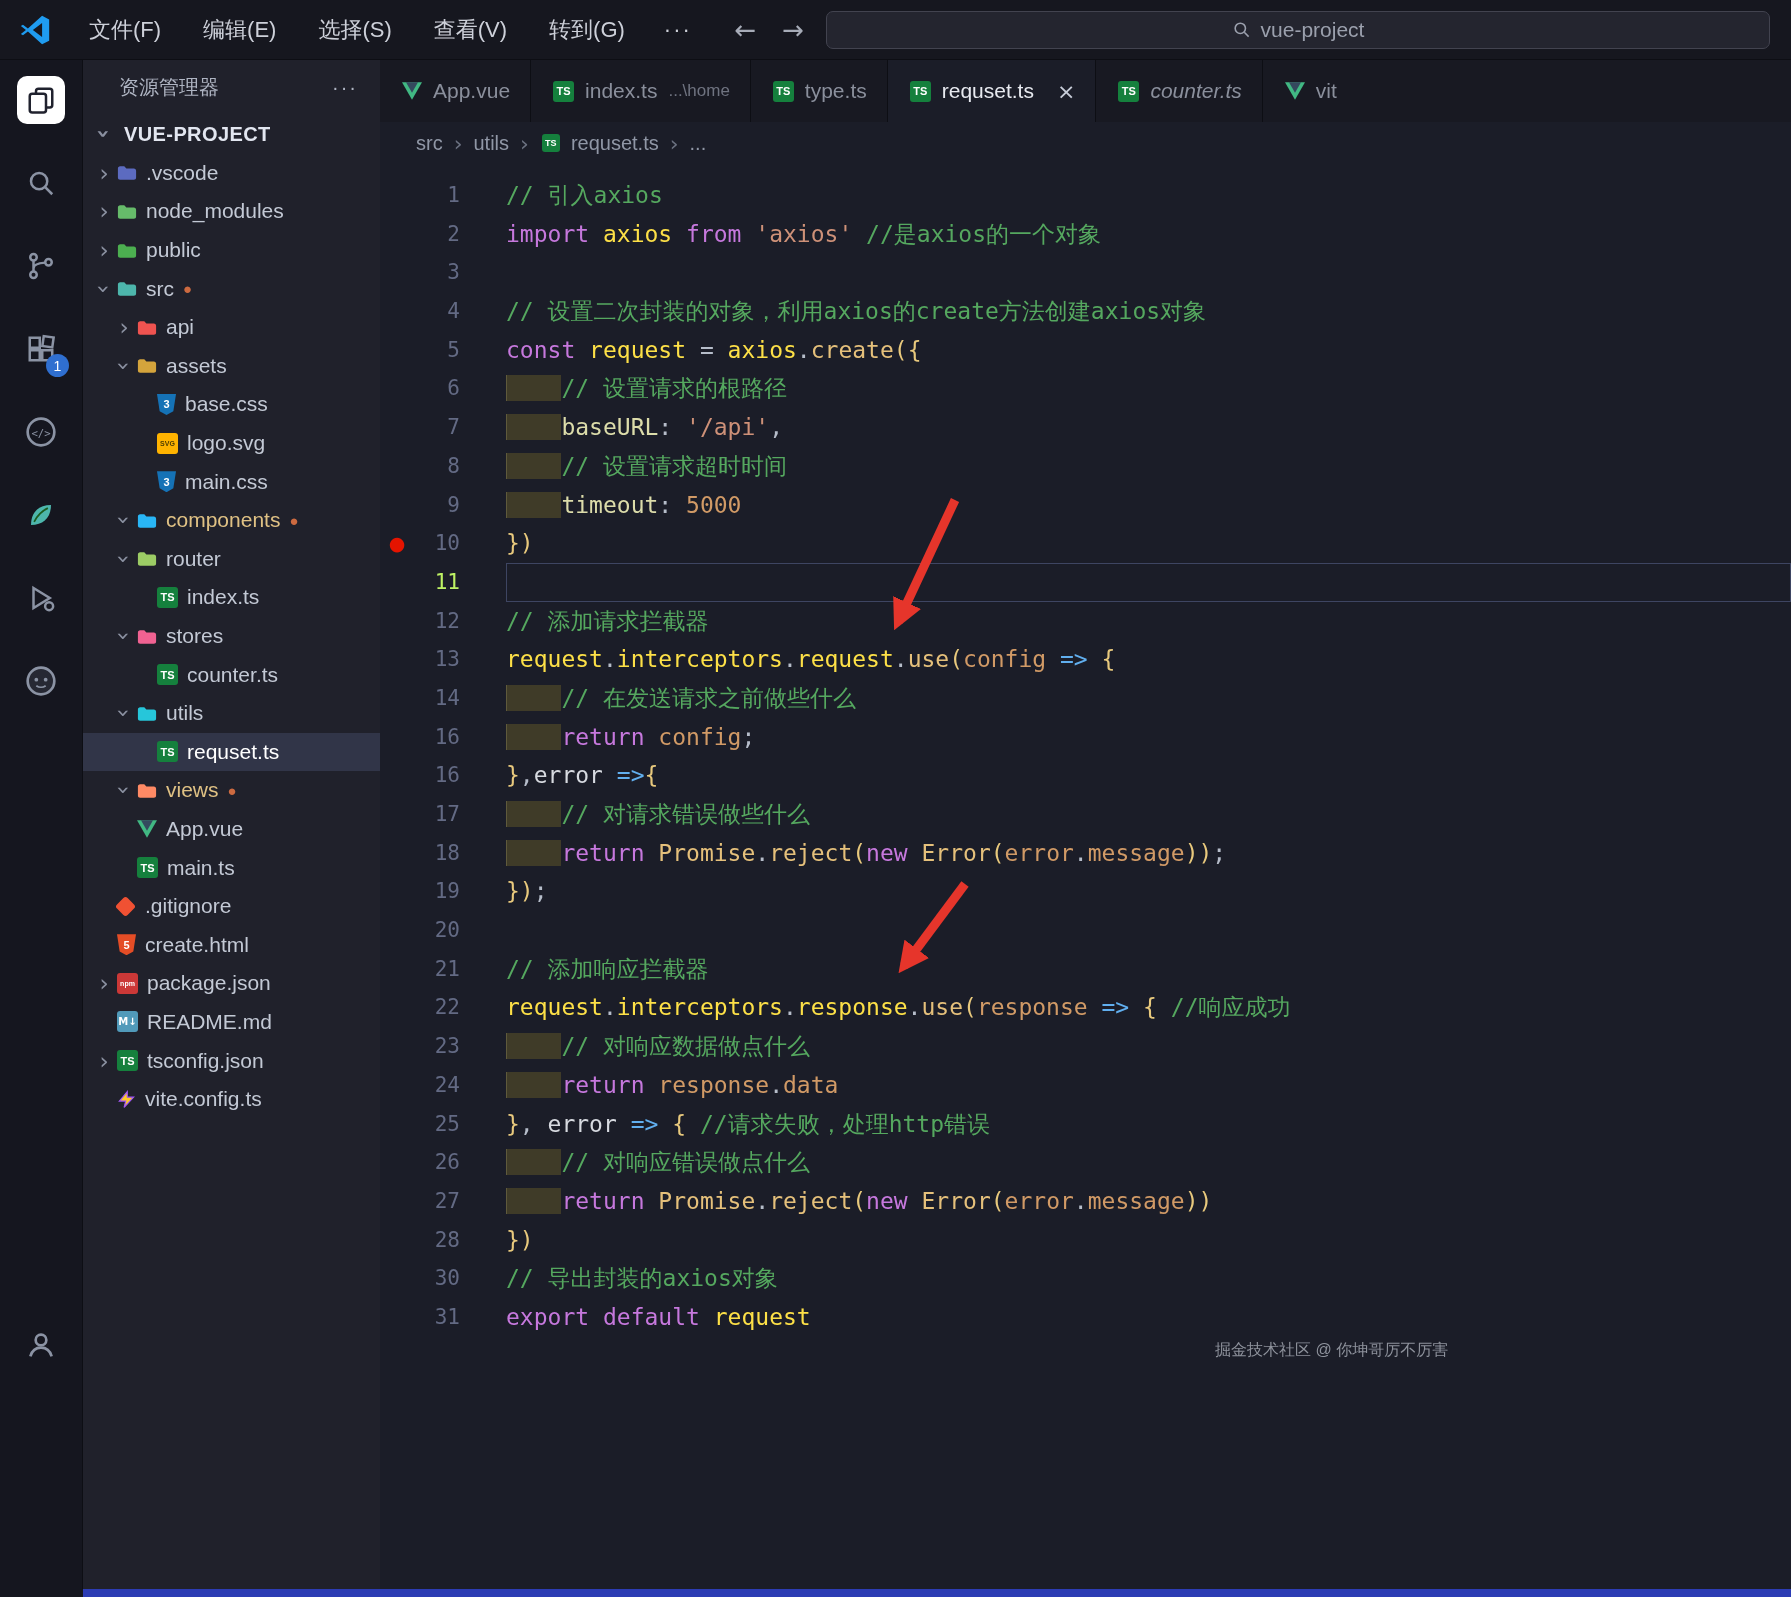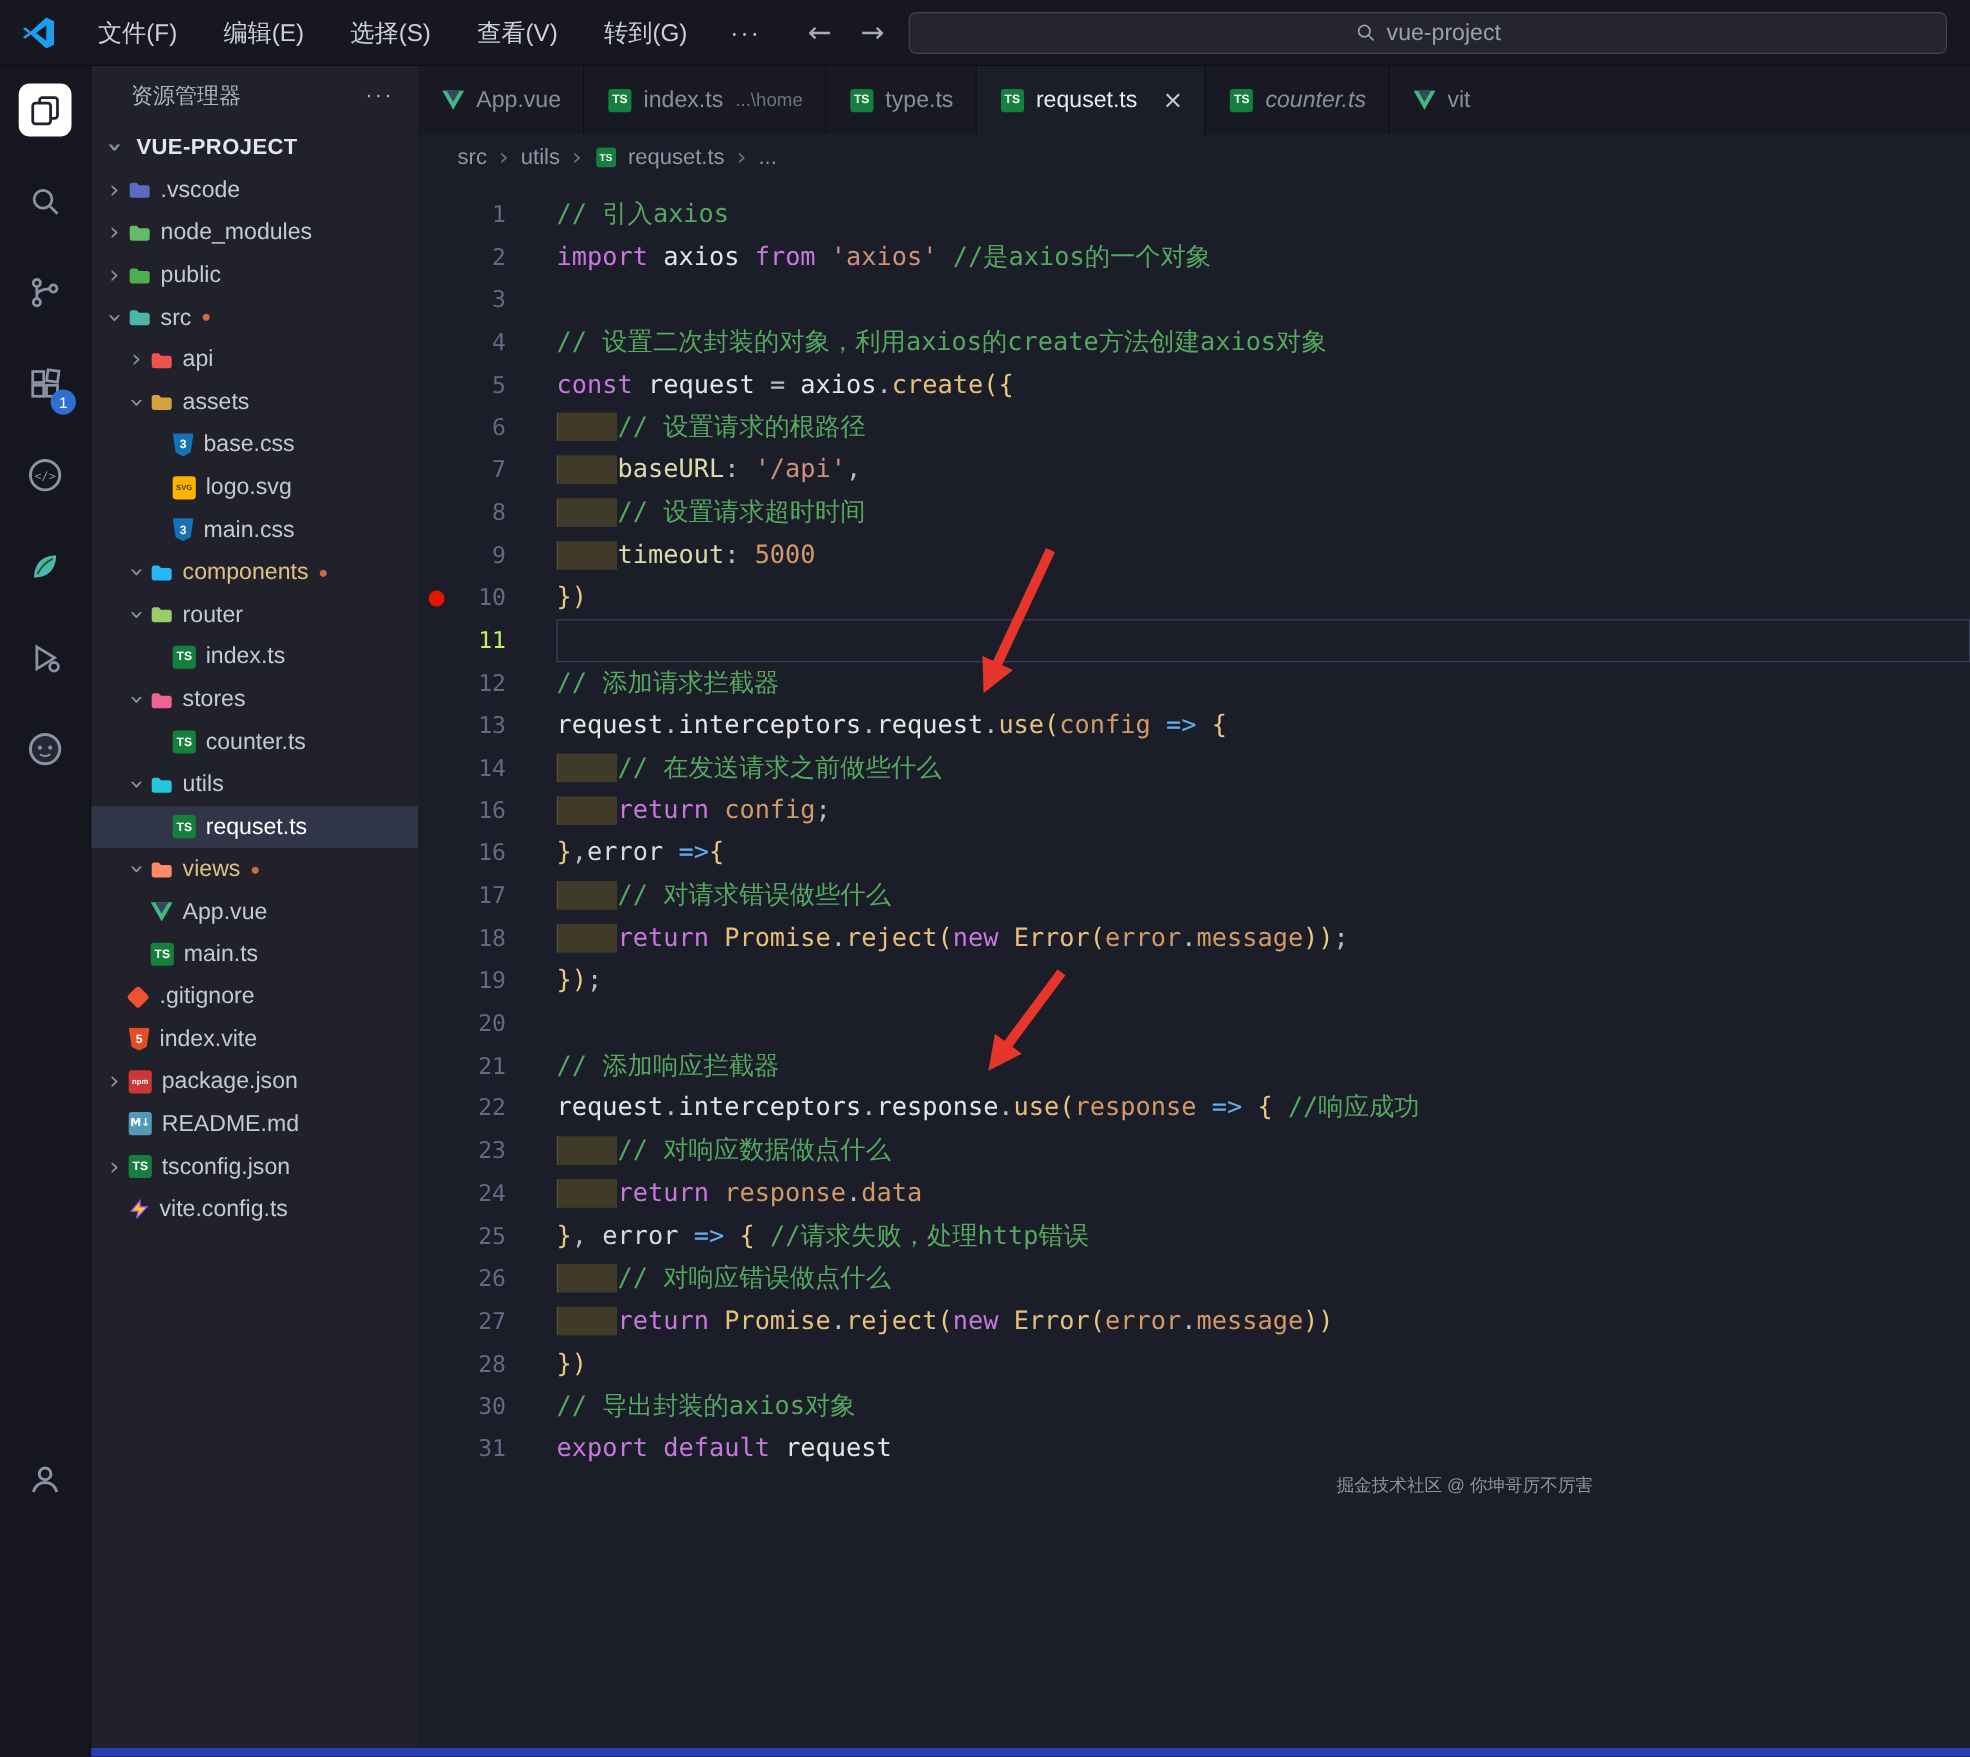--- a/index.html
+++ b/index.html
@@ -70,21 +70,21 @@
   .cl{height:38.7px;line-height:38.7px;display:flex;font-family:"DejaVu Sans Mono","Liberation Mono",monospace;font-size:23px;white-space:pre;}
   .bpcol{width:34px;text-align:center;flex:0 0 auto;}
   .bpcol.bp{color:#e51400;font-size:19px;font-family:"DejaVu Sans",sans-serif;}
   .ln{width:46px;text-align:right;color:#636a84;flex:0 0 auto;font-size:21px;}
   .cl.cur .ln{color:#bef264;}
   .ltext{flex:1;margin-left:46px;min-width:0;}
   .cl.cur .ltext{outline:1px solid #3e4562;outline-offset:-1px;}
   .indblk{background:rgba(136,120,44,.33);box-shadow:inset 1px 0 0 #5f5a3c;}
   
   .kw{color:#c678dd;} .str{color:#ce9178;} .num{color:#d19a66;} .com{color:#55a85f;}
-  .fn{color:#e5c07b;} .id{color:#e5e5e5;} .pr{color:#dcdcaa;} .pa{color:#d19a66;}
+  .fn{color:#e5c07b;} .id{color:#fde047;} .pr{color:#dcdcaa;} .pa{color:#d19a66;}
   .pu{color:#b6bdca;} .br{color:#e8c97d;} .op{color:#61afef;} .tx{color:#d7dae0;}
   .arrows{position:absolute;left:0;top:0;pointer-events:none;}
   .watermark{position:absolute;left:835px;top:1176px;color:#8e929c;font-size:16px;white-space:nowrap;}
   .statusbar{position:absolute;left:83px;right:0;bottom:0;height:8px;background:#2c3cb4;}
 </style>
 </head>
 <body>
 
 <div class="titlebar">
   <svg class="vscode-logo" width="34" height="34" viewBox="0 0 24 24">
@@ -311,21 +311,21 @@
           <span class="tlabel">main.ts</span>
         </div>
         <div class="trow" style="padding-left: 10px;">
           <span class="chev none">›</span>
           <span class="fic gitbox"></span>
           <span class="tlabel">.gitignore</span>
         </div>
         <div class="trow" style="padding-left: 10px;">
           <span class="chev none">›</span>
           <span class="fic htmlbox">5</span>
-          <span class="tlabel">index.vite</span>
+          <span class="tlabel">create.html</span>
         </div>
         <div class="trow" style="padding-left: 10px;">
           <span class="chev closed">›</span>
           <span class="fic npmbox">npm</span>
           <span class="tlabel">package.json</span>
         </div>
         <div class="trow" style="padding-left: 10px;">
           <span class="chev none">›</span>
           <span class="fic mdbox">M↓</span>
           <span class="tlabel">README.md</span>

